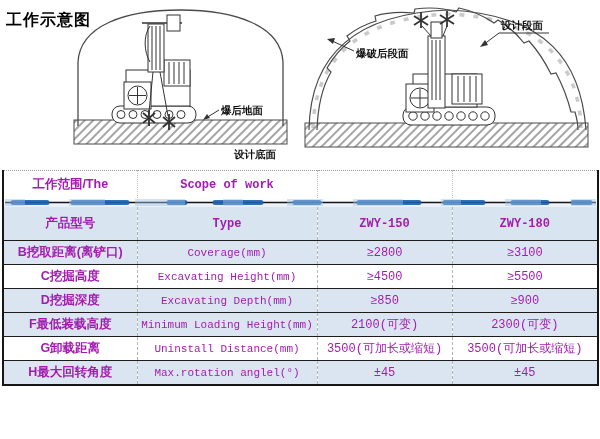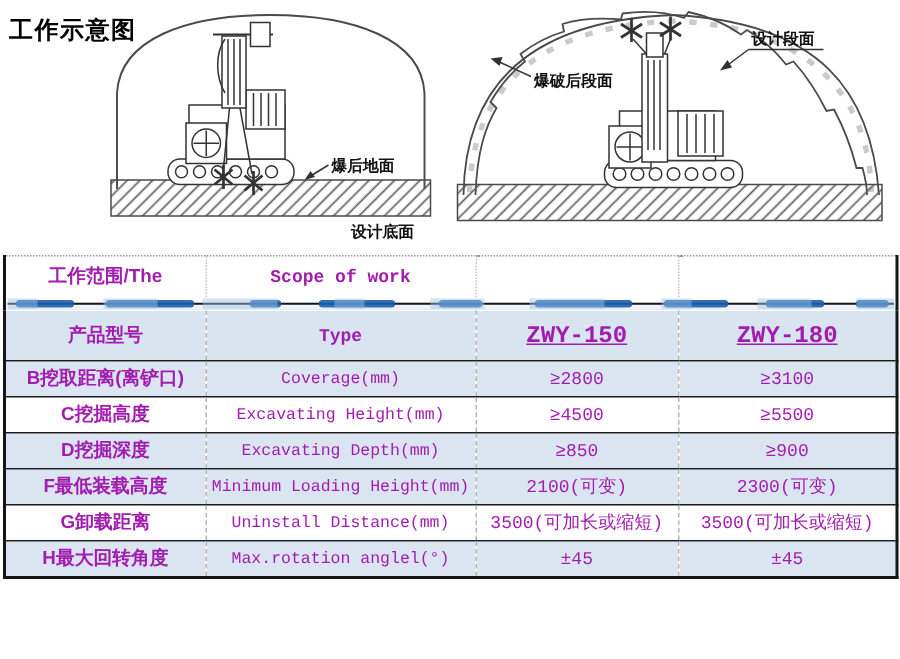--- a/index.html
+++ b/index.html
@@ -16,21 +16,21 @@
   table.spec td:last-child{border-right:none;}
   tr.h1 td{height:27px;border-bottom:none;border-right:1px dotted #c2c2c2;}
   tr.marker td{height:9px;border:none;background:linear-gradient(#ffffff, #e8eff7);line-height:0;}
   tr.h2 td{height:33px;background:#d9e4f1;font-weight:bold;}
   tr.r td{height:23px;}
   tr.blue td{background:#dbe5f1;}
   .cn{font-weight:bold;font-size:12.5px;}
   .en{font-family:"Liberation Mono","DejaVu Sans Mono",monospace;font-size:11px;}
   .en.b{font-weight:bold;font-size:12px;}
   .val{font-family:"Liberation Mono","DejaVu Sans Mono",monospace;font-size:12px;}
-  .model{font-family:"Liberation Mono","DejaVu Sans Mono",monospace;font-size:16px;font-weight:bold;text-decoration:underline;}
+  .model{font-family:"Liberation Mono","DejaVu Sans Mono",monospace;font-size:12px;font-weight:bold;}
 </style>
 </head>
 <body>
 
 <div class="page">
 
   <div class="doc-title">工作示意图</div>
 
   <svg class="diagram-svg" width="600" height="172" viewBox="0 0 600 172">
     <defs>

